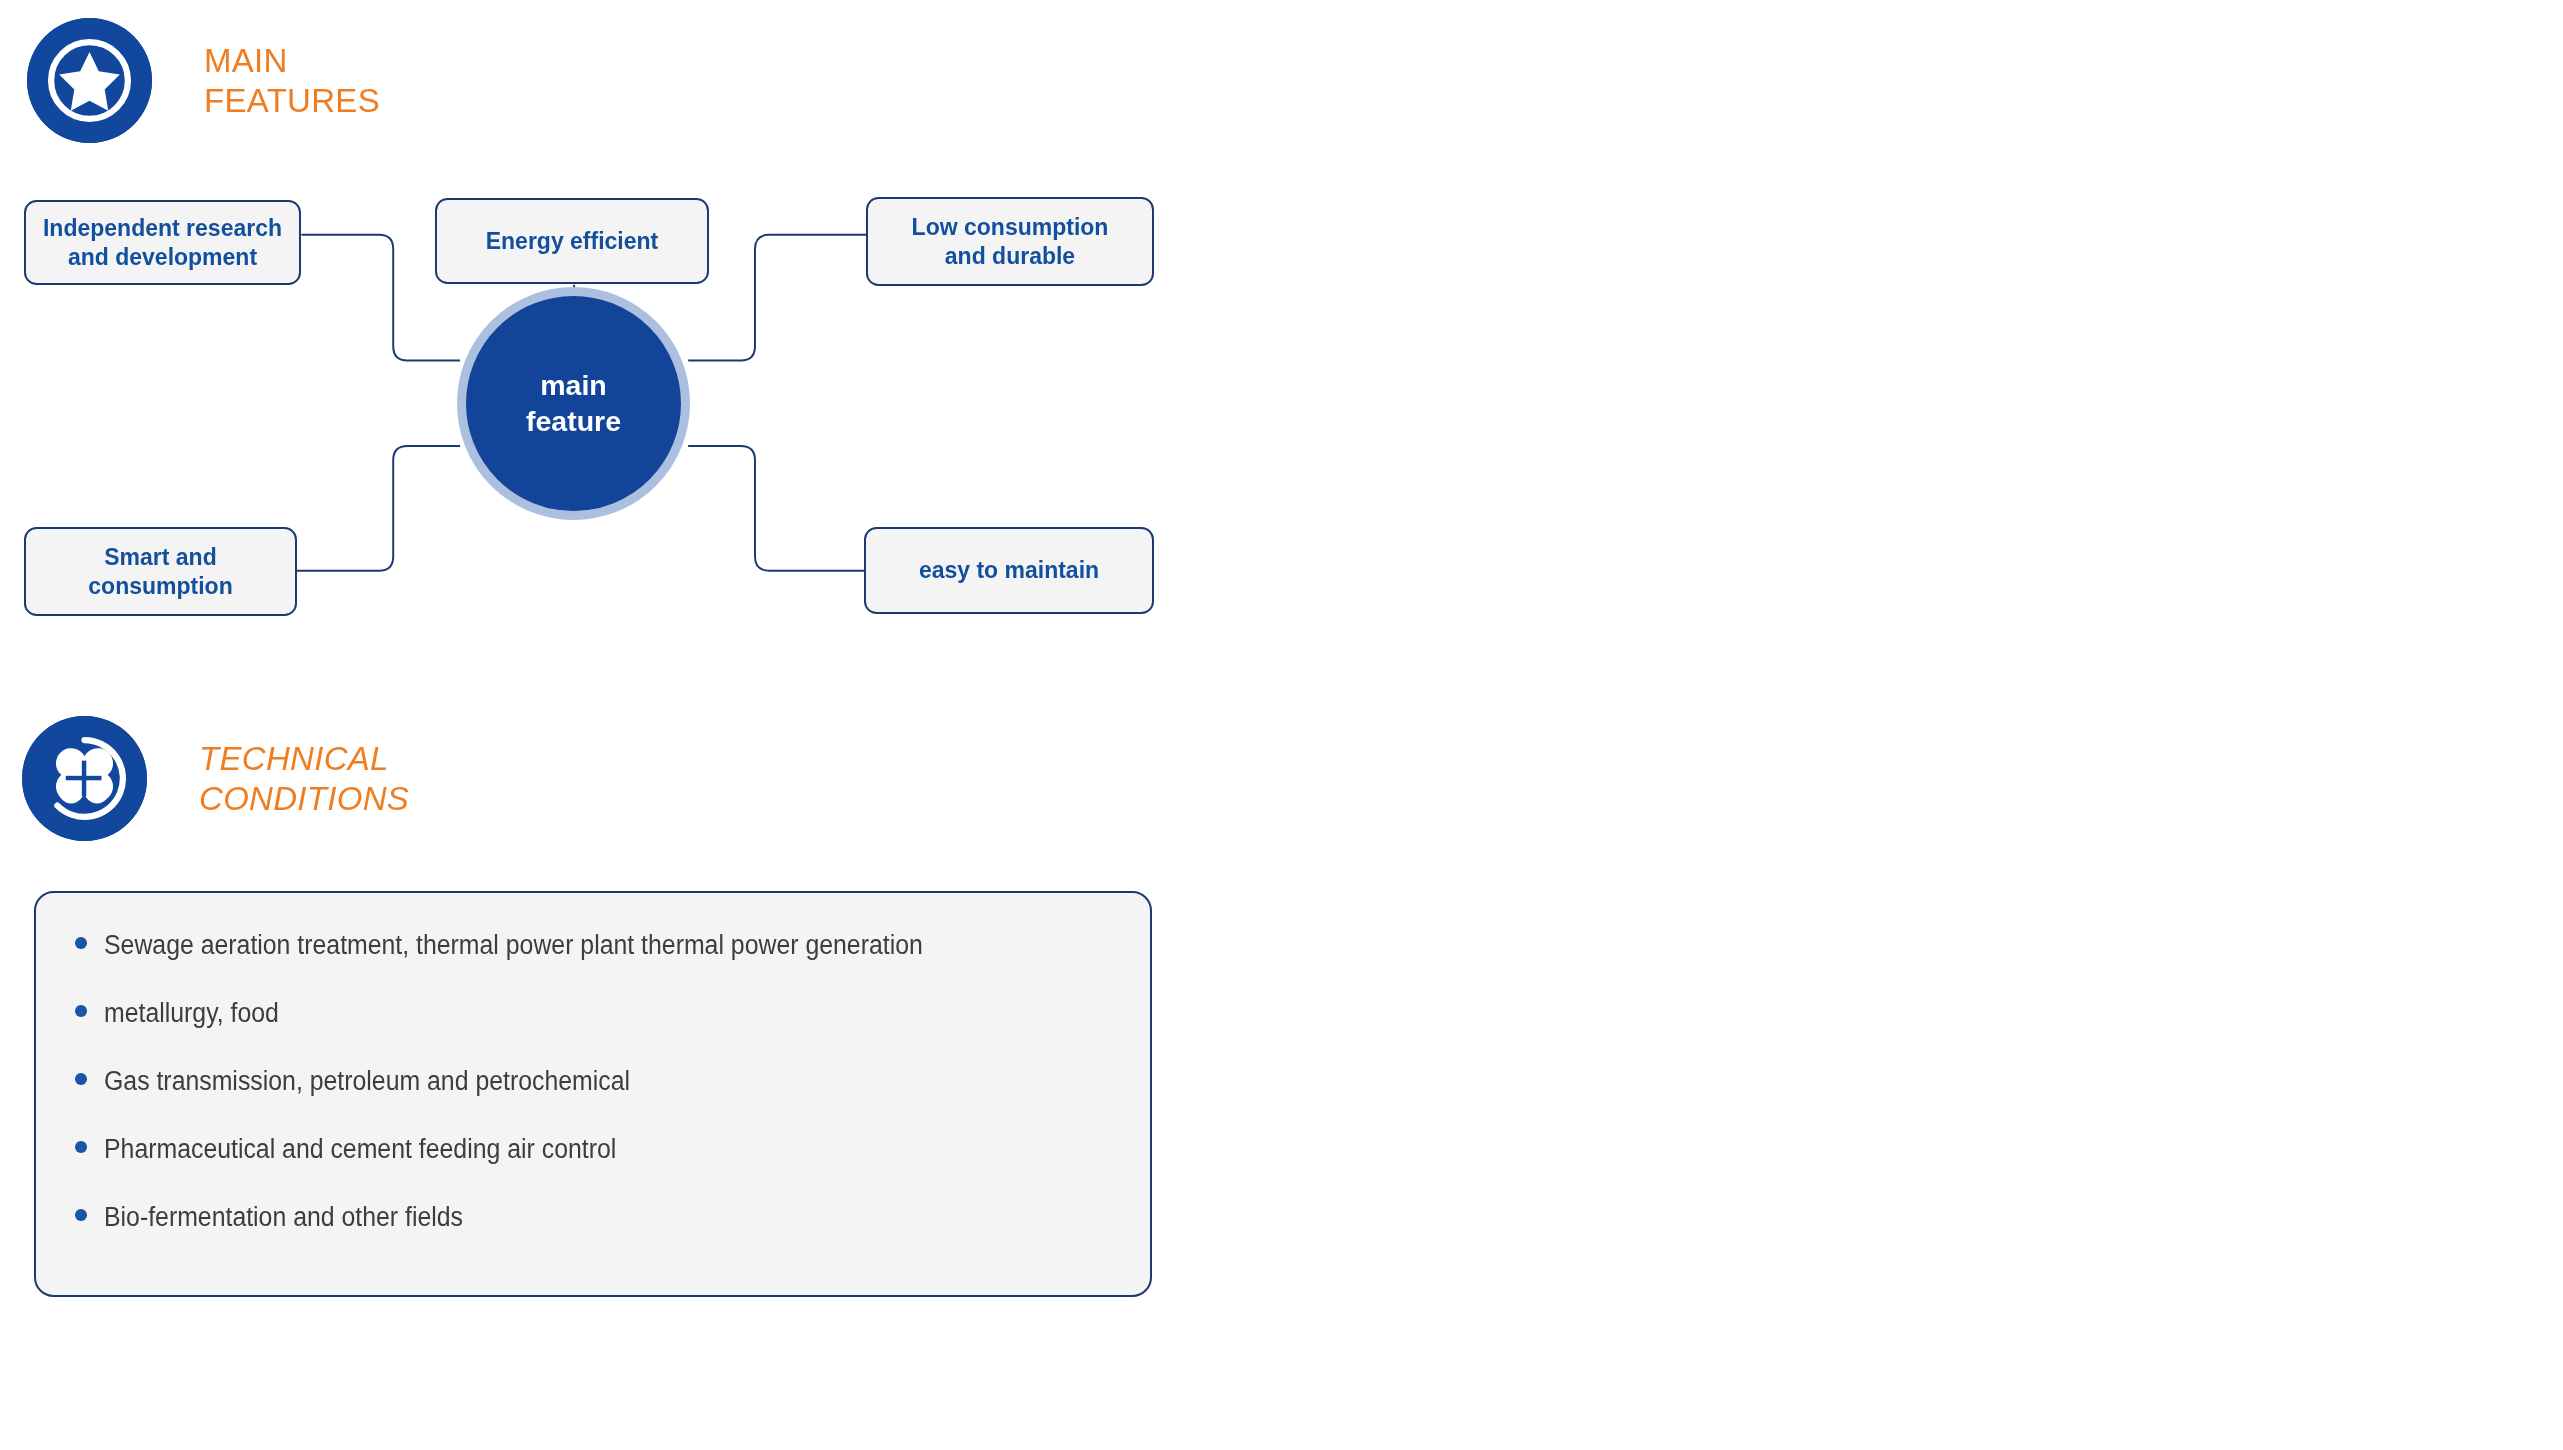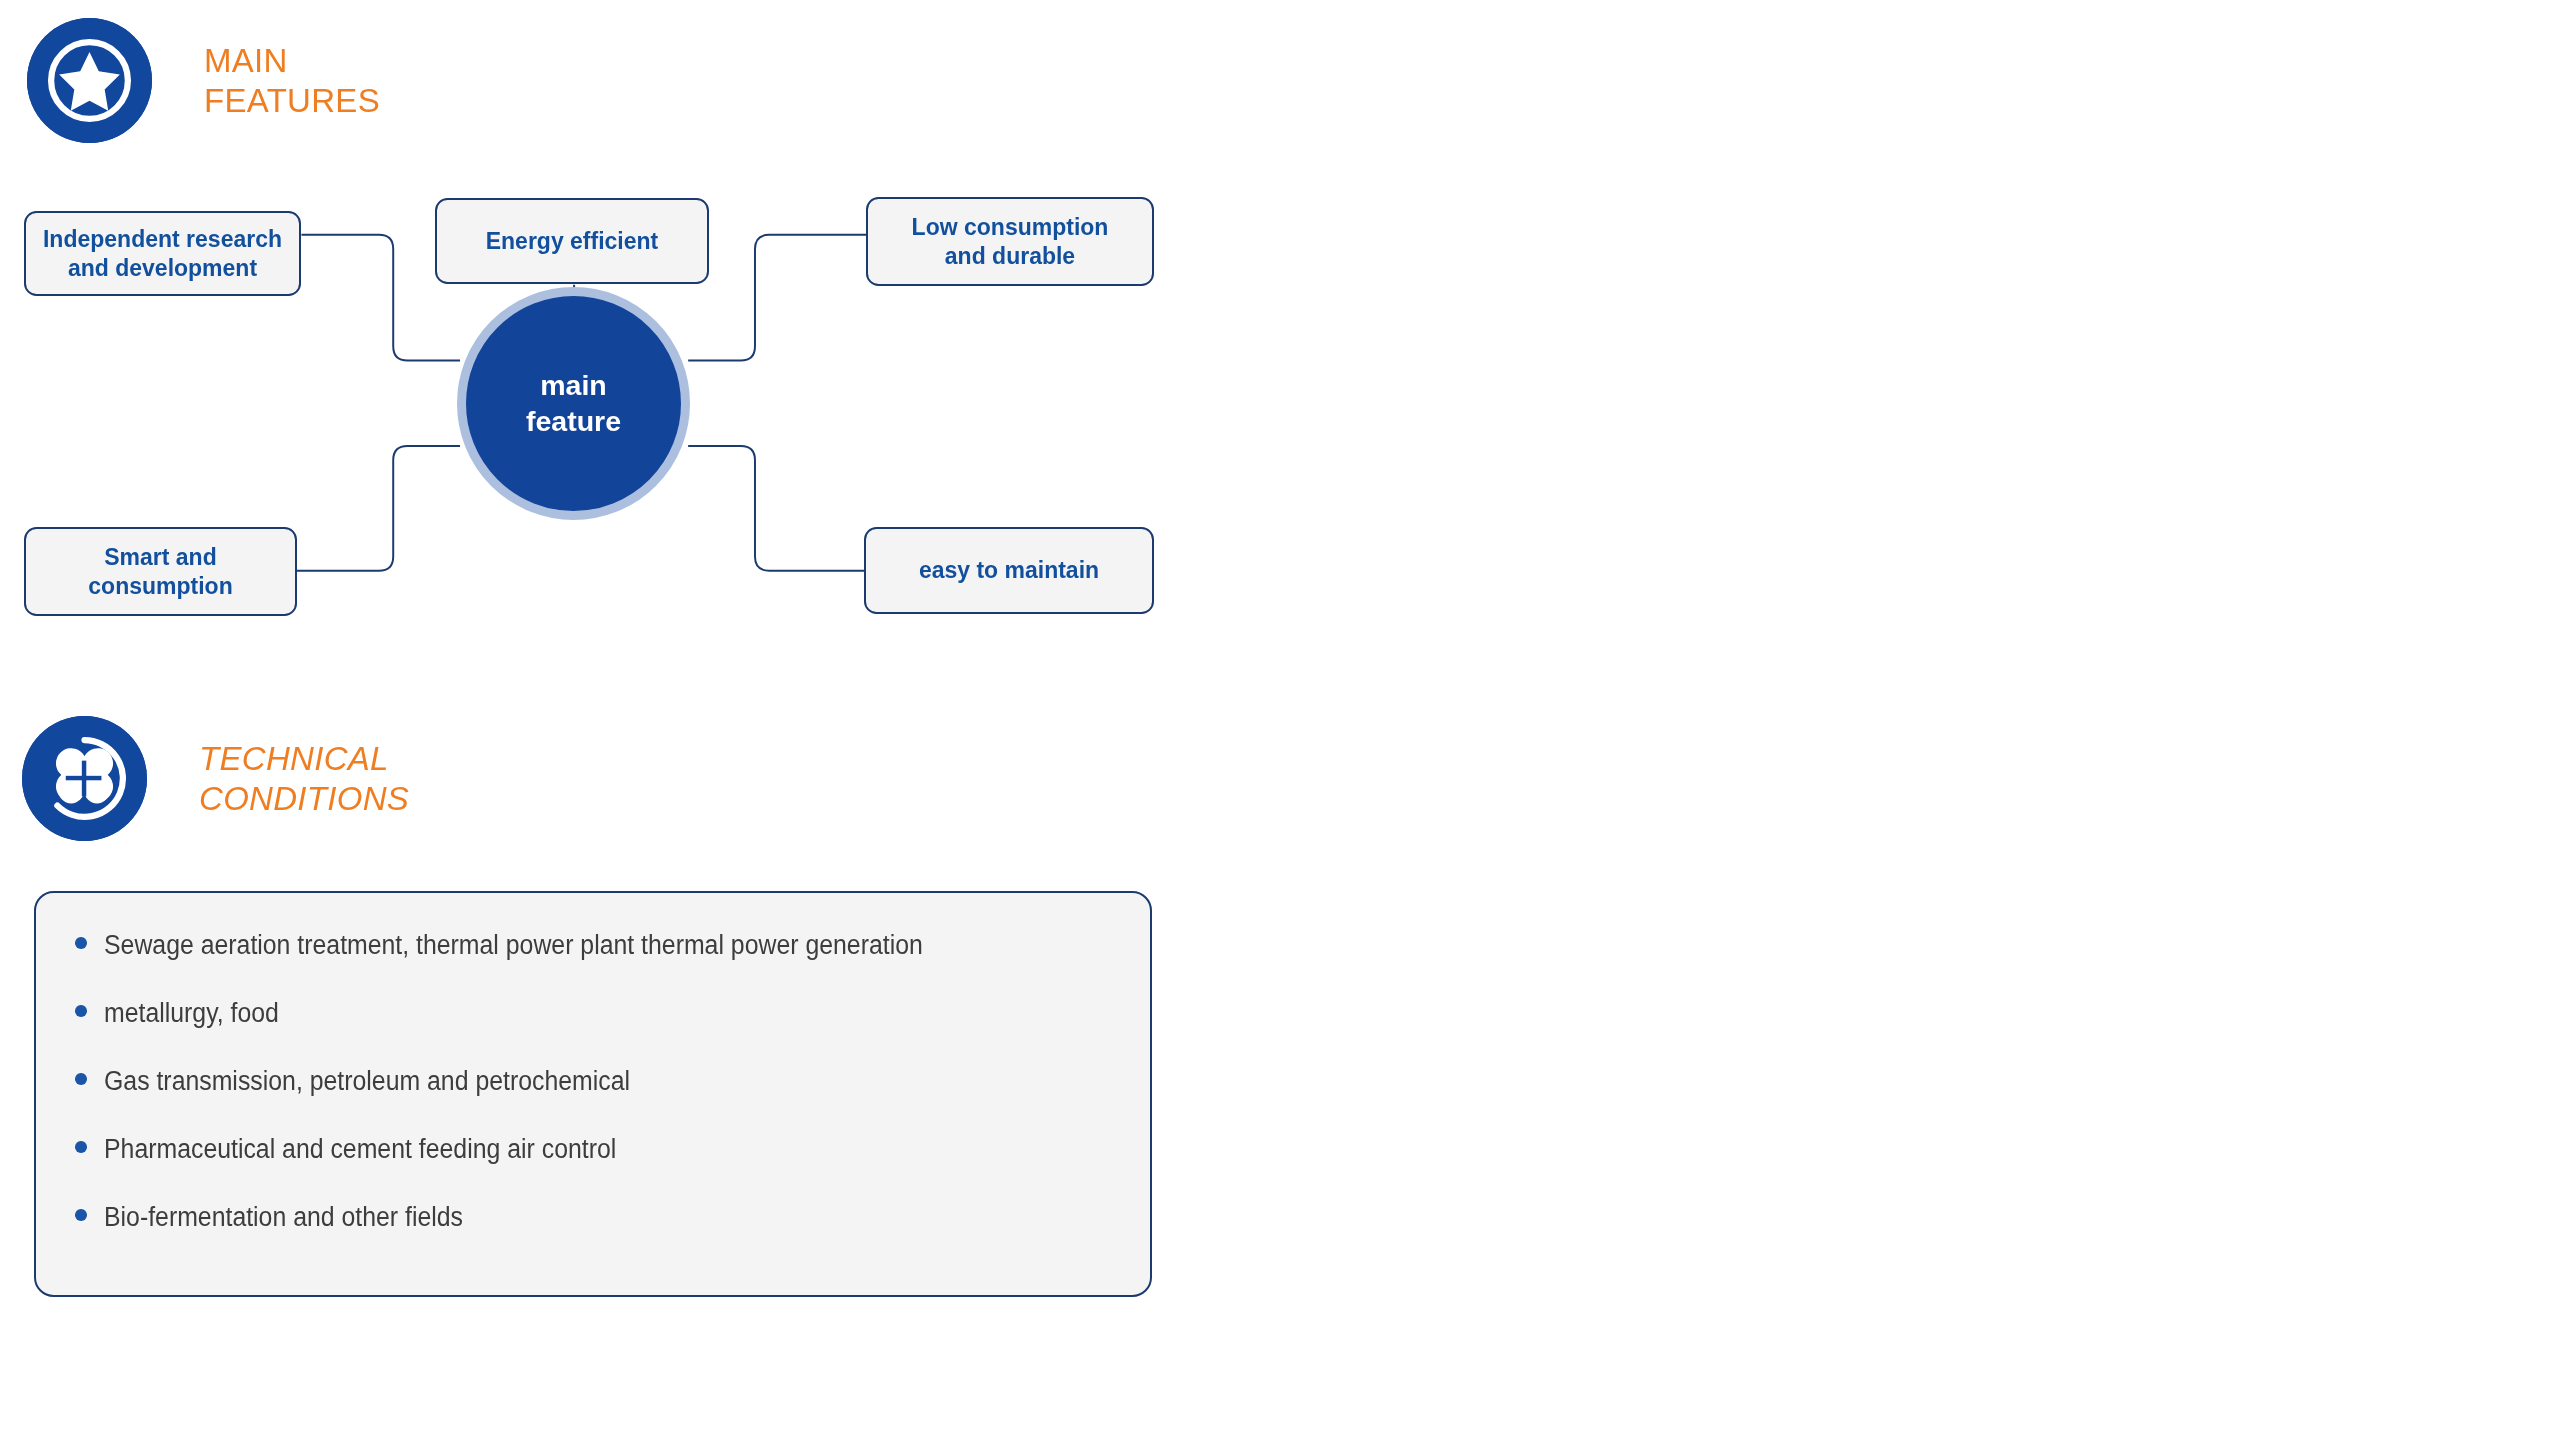--- a/index.html
+++ b/index.html
@@ -161,21 +161,21 @@
         <path d="M644 140 L644 228"></path>
 
         <path d="M972 84 L863 84 Q847 84 847 100 L847 209 Q847 225 831 225 L772 225"></path>
 
         <path d="M333 461 L425 461 Q441 461 441 445 L441 337 Q441 321 457 321 L516 321"></path>
 
         <path d="M970 461 L863 461 Q847 461 847 445 L847 337 Q847 321 831 321 L772 321"></path>
       </g>
     </svg>
 
-    <div class="node" style="left:24px; top:40px; width:277px; height:85px;margin-top:11px;">
+    <div class="node" style="left:24px; top:40px; width:277px; height:85px;">
       <span>Independent research
 and development</span>
     </div>
 
     <div class="node" style="left:866px; top:37px; width:288px; height:89px;">
       <span>Low consumption
 and durable</span>
     </div>
 
     <div class="node" style="left:435px; top:38px; width:274px; height:86px;">

